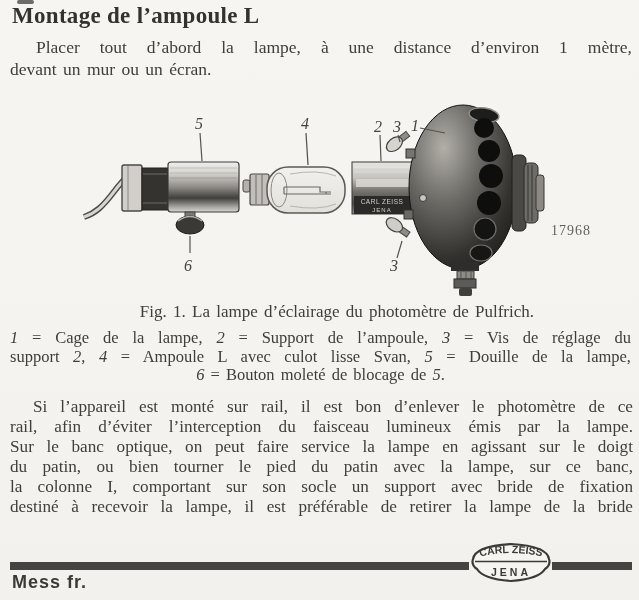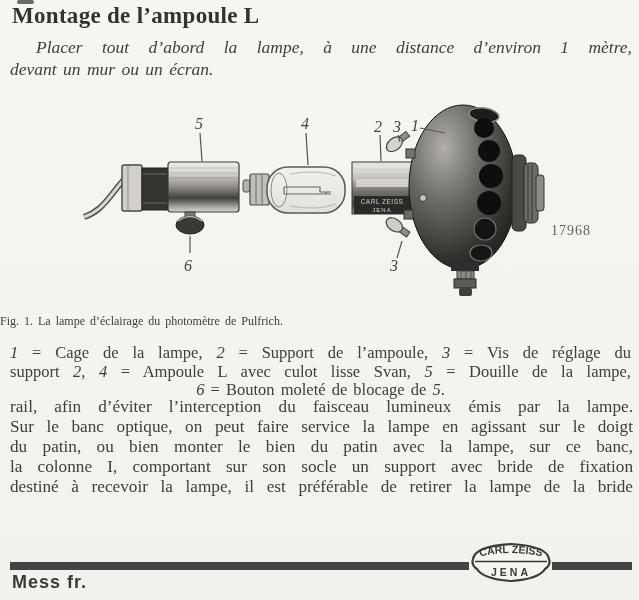--- a/index.html
+++ b/index.html
@@ -7,26 +7,26 @@
     position:relative; width:639px; height:600px; overflow:hidden;
     background:linear-gradient(180deg,#f6f5f2 0%,#f4f3ef 60%,#f2f1ed 100%);
     font-family:"Liberation Serif", serif; color:#3f3e39;
   }
   .scan-smudge { position:absolute; left:17px; top:0; width:17px; height:4px;
     background:#55534f; border-radius:2px; opacity:.85; }
   .title { position:absolute; left:12px; top:3px; font-size:23px; font-weight:bold;
     color:#34322d; letter-spacing:.3px; }
   .textline { display:block; word-spacing:2px; }
   .just { text-align:justify; text-align-last:justify; }
-  .intro { position:absolute; left:10px; top:36px; width:622px; font-size:17.5px; line-height:22px;font-style:italic; }
+  .intro { position:absolute; left:10px; top:36px; width:622px; font-size:17.5px; line-height:22px; }
   .indent1 { text-indent:26px; }
   .figwrap { position:absolute; left:0; top:95px; width:639px; height:205px; }
-  .caption { position:absolute; left:0; top:302px; width:534px; text-align:left;
-    font-size:12px; word-spacing:2px;margin-top:12px; }
-  .legend { position:absolute; left:10px; top:344px; width:621px; font-size:16.5px; line-height:18.5px; }
+  .caption { position:absolute; left:0; top:302px; width:534px; text-align:right;
+    font-size:17px; word-spacing:2px; }
+  .legend { position:absolute; left:10px; top:329px; width:621px; font-size:16.5px; line-height:18.5px; }
   .legend .center { text-align:right; text-align-last:center; }
   .legend i { font-style:italic; }
   .bodypar { position:absolute; left:10px; top:397px; width:623px; font-size:17.2px; line-height:20px; }
   .indent2 { text-indent:23px; }
   .rule { position:absolute; top:562px; height:8px; background:#454442; }
   .rule.left  { left:10px;  width:459px; }
   .rule.right { left:552px; width:80px; }
   .logo { position:absolute; left:468px; top:537px; width:86px; height:50px; }
   .mess { position:absolute; left:12px; top:572px; font-family:"Liberation Sans",sans-serif;
     font-weight:bold; font-size:18px; color:#3b3a36; letter-spacing:1px; }
@@ -176,23 +176,24 @@
 
   <div class="caption">Fig. 1. La lampe d’éclairage du photomètre de Pulfrich.</div>
 
   <div class="legend">
     <span class="textline just italicize-digits"><i>1</i> = Cage de la lampe, <i>2</i> = Support de l’ampoule, <i>3</i> = Vis de réglage du</span>
     <span class="textline just italicize-digits">support <i>2</i>, <i>4</i> = Ampoule L avec culot lisse Svan, <i>5</i> = Douille de la lampe,</span>
     <span class="textline center italicize-digits"><i>6</i> = Bouton moleté de blocage de <i>5</i>.</span>
   </div>
 
   <div class="bodypar">
+    <span class="textline just indent2">Si l’appareil est monté sur rail, il est bon d’enlever le photomètre de ce</span>
     <span class="textline just">rail, afin d’éviter l’interception du faisceau lumineux émis par la lampe.</span>
     <span class="textline just">Sur le banc optique, on peut faire service la lampe en agissant sur le doigt</span>
-    <span class="textline just">du patin, ou bien monter le bien du patin avec la lampe, sur ce banc,</span>
+    <span class="textline just">du patin, ou bien tourner le pied du patin avec la lampe, sur ce banc,</span>
     <span class="textline just">la colonne I, comportant sur son socle un support avec bride de fixation</span>
     <span class="textline just">destiné à recevoir la lampe, il est préférable de retirer la lampe de la bride</span>
   </div>
 
   <div class="rule left"></div>
   <div class="rule right"></div>
 
   <svg class="logo" viewBox="0 0 86 50">
     <path d="M5,22 Q7,9 43,7 Q79,9 81,22 Q83,28 77,32 Q71,42 43,44 Q15,42 9,32 Q3,28 5,22 Z" fill="#f5f4f1" stroke="#3b3a37" stroke-width="2.2"></path>
     <line x1="7" y1="24.5" x2="79" y2="24.5" stroke="#3b3a37" stroke-width="1.6"></line>

